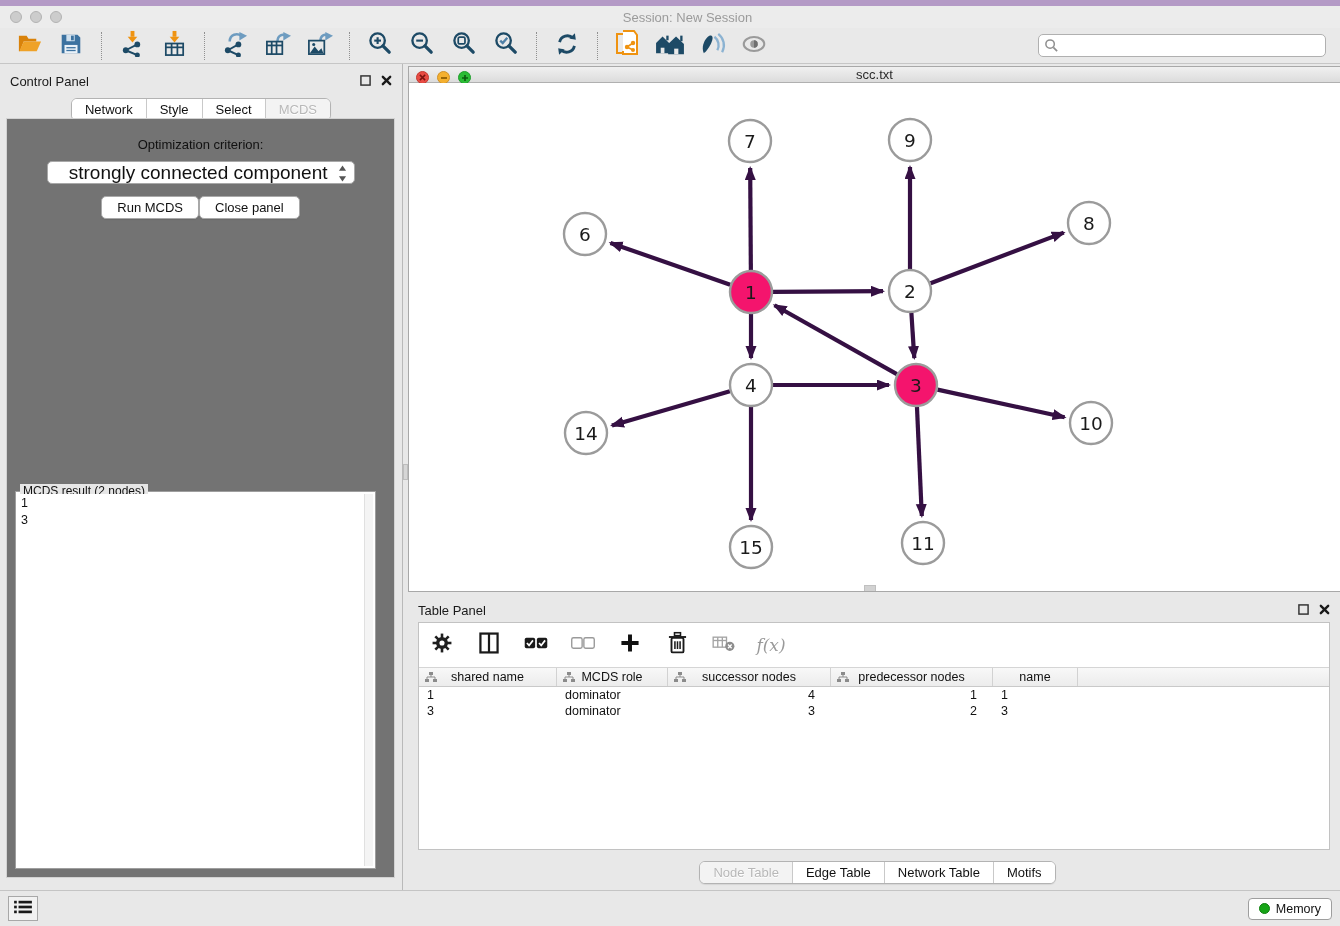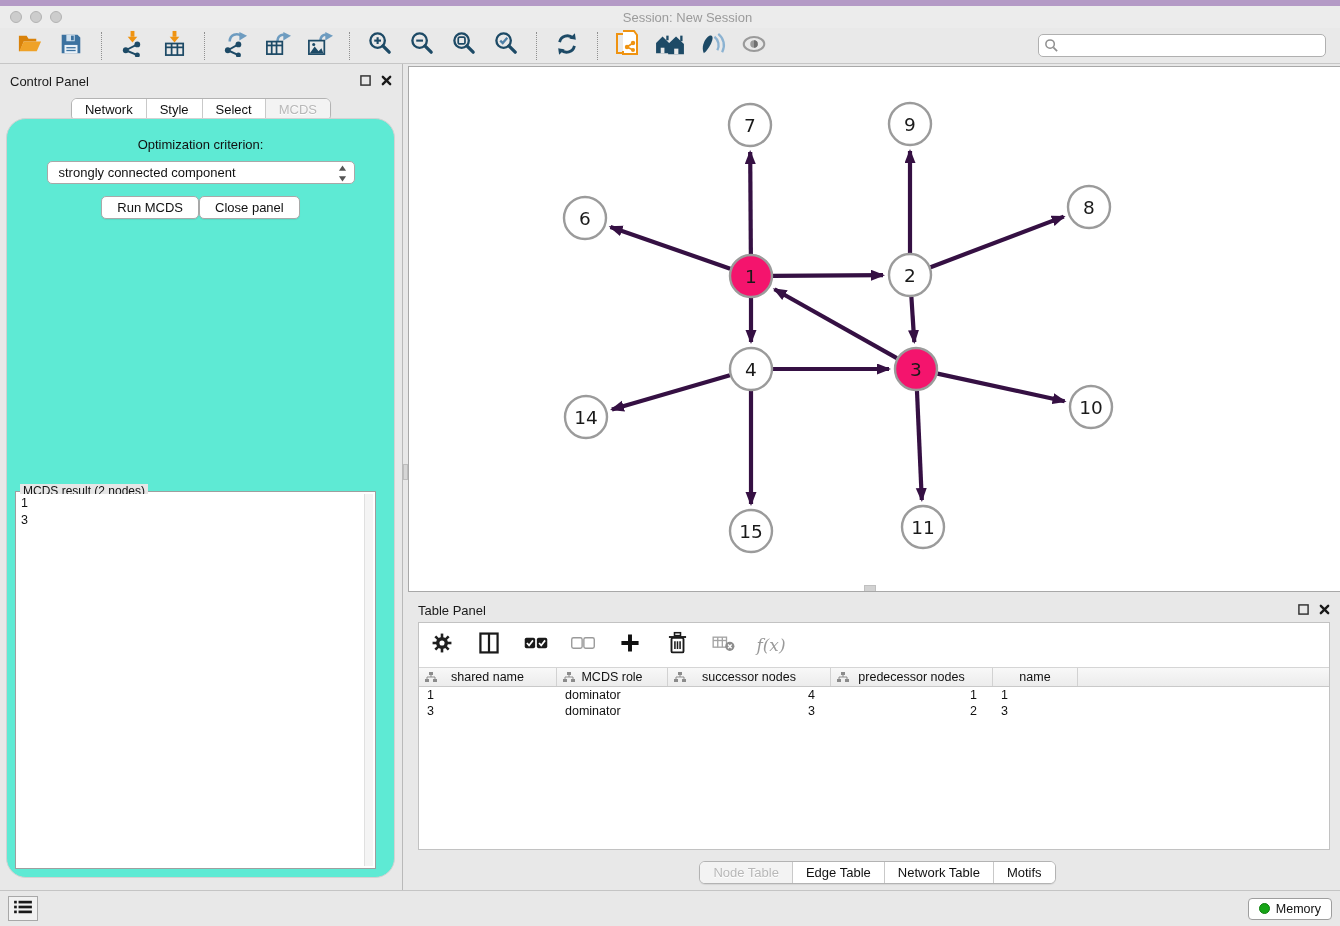--- a/index.html
+++ b/index.html
@@ -36,25 +36,25 @@
   .seg-row { display:flex; justify-content:center; margin-top:6px; }
   .seg-group { display:inline-flex; border:1px solid #b3b3b3; border-radius:6px;
     overflow:hidden; background:#fff; box-shadow:0 1px 1px rgba(0,0,0,.08); }
   .seg { padding:3px 13px; font-size:13px; color:#111; background:#fff;
     border-left:1px solid #c9c9c9; white-space:nowrap; }
   .seg:first-child { border-left:none; }
   .seg.selected { color:#b8b8b8; background:#f3f3f3;
     text-shadow:0 1px 0 #fff; }
 
   .cp-content { position:absolute; left:6px; right:7px; top:54px; height:760px;
-    background:#5eead4; border:1px solid #d2d2d2; border-radius:20px; }
+    background:#737373; border:1px solid #d2d2d2; border-radius:0; }
   .opt-label { text-align:center; margin-top:18px; font-size:13px; color:#111; }
   .select-box { position:relative; margin:9px auto 0; width:308px; height:23px;
     background:#fff; border:1px solid #a8a8a8; border-radius:5px;
-    display:flex; align-items:center; padding:0 26px 0 11px; font-size:13px; color:#111; }
+    display:flex; align-items:center; padding:0 26px 0 11px; font-size:19px; color:#111;justify-content:flex-end; }
   .select-arrows { position:absolute; right:7px; top:3px; display:flex;
     flex-direction:column; gap:1px; }
   .btn-row { display:flex; justify-content:center; margin-top:12px; }
   .mac-btn { background:#fff; border:1px solid #a9a9a9; border-radius:5px;
     padding:3px 15px; font-size:13px; color:#111; box-shadow:0 1px 1px rgba(0,0,0,.07); }
 
   .result-fieldset { position:absolute; left:8px; right:18px; top:372px; height:378px;
     border:1px solid #9e9e9e; background:#fff; }
   .result-legend { position:absolute; top:-8px; left:4px; background:#e6e6e6;
     padding:0 3px; font-size:12px; color:#111; }
@@ -367,20 +367,40 @@
       </div>
     </div>
   </div>
 
   <div class="splitter-v">
       <span class="grip"></span>
     </div>
 
   <div class="right-col">
     <div class="net-window">
+      <div class="net-titlebar">
+        <span class="traffic">
+          <span class="light red">
+            <svg width="7" height="7" viewBox="0 0 8 8">
+                <path d="M1 1 L7 7 M7 1 L1 7" stroke="#7c1410" stroke-width="1.7"></path>
+              </svg>
+            </span>
+          <span class="light yellow">
+            <svg width="8" height="8" viewBox="0 0 8 8">
+                <line x1="1" y1="4" x2="7" y2="4" stroke="#8a5a00" stroke-width="1.7"></line>
+              </svg>
+            </span>
+          <span class="light green">
+            <svg width="8" height="8" viewBox="0 0 8 8">
+                <path d="M4 1 V7 M1 4 H7" stroke="#0c5d11" stroke-width="1.7"></path>
+              </svg>
+            </span>
+        </span>
+        <span class="net-title">scc.txt</span>
+      </div>
       <div class="net-canvas">
         <svg id="graph-svg" width="930" height="504" viewBox="0 0 930 504">
           <defs>
             <marker id="arrow" markerUnits="userSpaceOnUse" markerWidth="16" markerHeight="12" refX="12" refY="5.5" orient="auto">
               <path d="M0,0 L14,5.5 L0,11 z" fill="#351043"></path>
             </marker>
           </defs>
           <g id="edges-layer">
               <line x1="341.85430783059013" y1="187.00048241911261" x2="341.1788040260939" y2="84.99940794017996" stroke="#351043" stroke-width="4.2" marker-end="url(#arrow)"></line>
               <line x1="321.23121807335133" y1="201.7434376400866" x2="201.48895963725064" y2="159.90578107807553" stroke="#351043" stroke-width="4.2" marker-end="url(#arrow)"></line>

